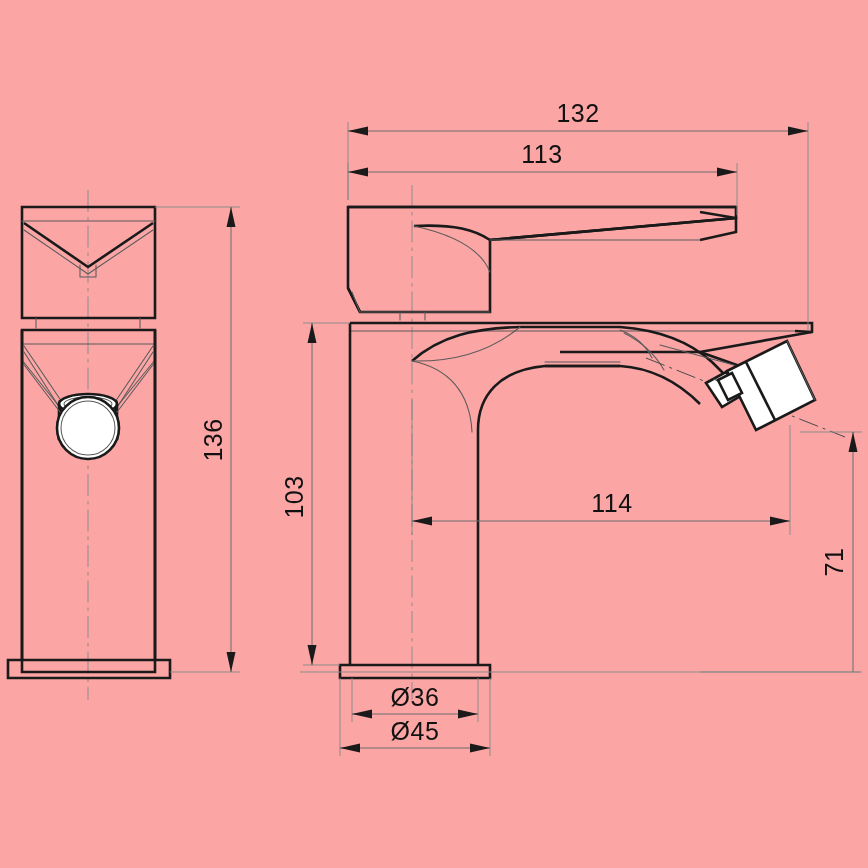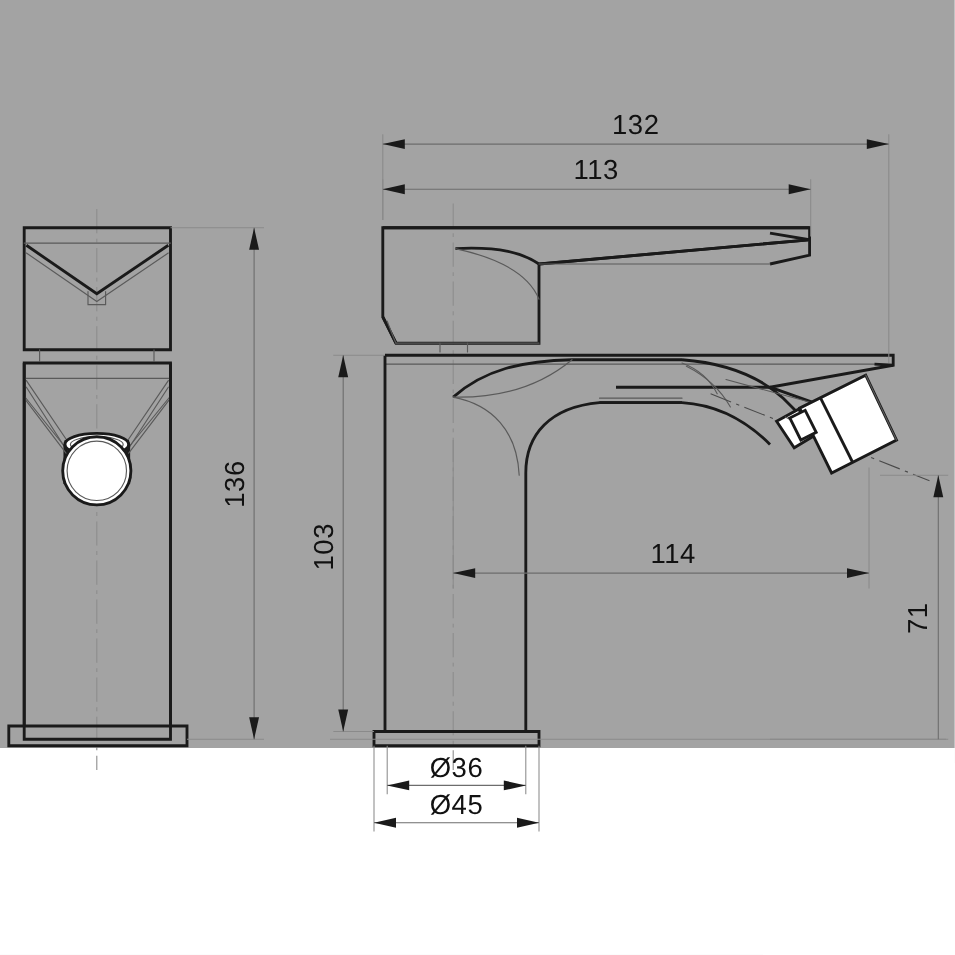--- a/index.html
+++ b/index.html
@@ -9,22 +9,22 @@
   }
   body {
     width: 868px;
     height: 868px;
     font-family: "Liberation Sans", sans-serif;
     overflow: hidden;
   }
   #drawing-root {
     position: relative;
     width: 868px;
-    height: 680px;
-    background: #a3a3a3;
+    height: 868px;
+    background: #fca5a5;
   }
   svg#tech-drawing {
     display: block;
     width: 868px;
     height: 868px;
   }
   .obj-outline {
     fill: none;
     stroke: #1a1a1a;
     stroke-width: 2.6;

